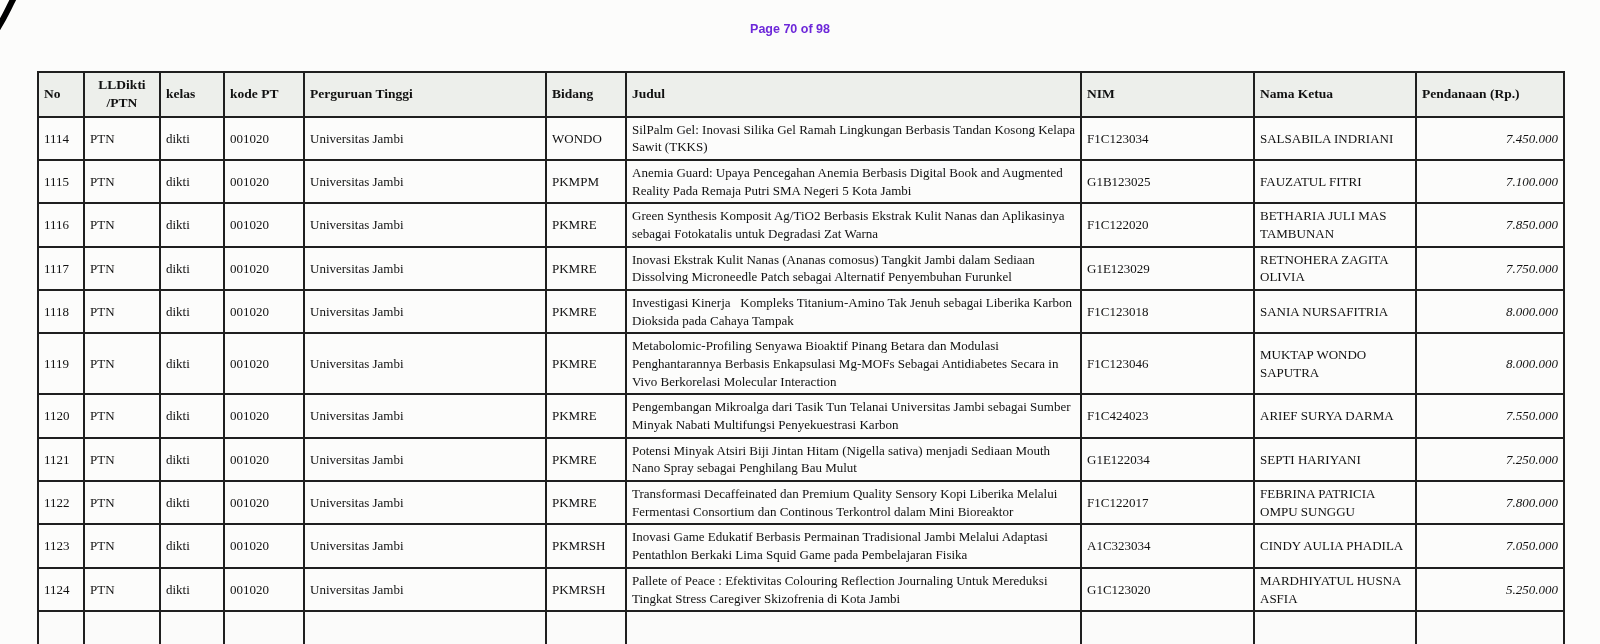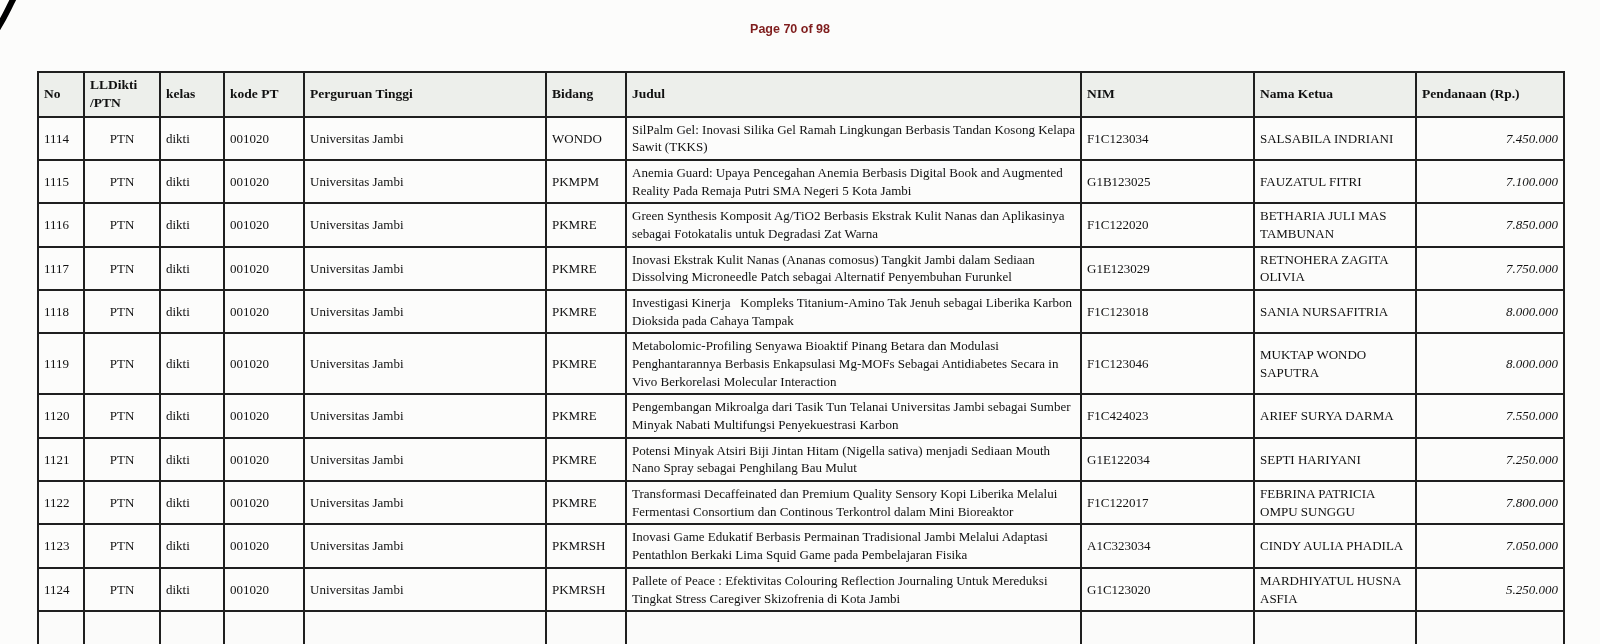--- a/index.html
+++ b/index.html
@@ -23,21 +23,21 @@
   }
   .page-header {
     position: absolute;
     top: 22px;
     left: 0;
     width: 1580px;
     text-align: center;
     font-family: "Liberation Sans", "DejaVu Sans", sans-serif;
     font-size: 12.5px;
     font-weight: bold;
-    color: #7f1d1d;
+    color: #6d28d9;
   }
   table.funding {
     position: absolute;
     top: 71px;
     left: 37px;
     width: 1526px;
     border-collapse: collapse;
     table-layout: fixed;
     font-size: 13px;
     line-height: 1.36;
@@ -49,22 +49,22 @@
     vertical-align: middle;
     overflow: hidden;
   }
   table.funding thead th {
     background: #edefeb;
     font-weight: bold;
     text-align: left;
     height: 30px;
     font-size: 13.5px;
   }
-  table.funding thead th.center { }
-  td.center { text-align: center; }
+  table.funding thead th.center { text-align: center; }
+  td.center { text-align: left; }
   td.right  { text-align: right; padding-right: 8px; font-style: italic; }
   td.judul  { white-space: pre-wrap; }
   tr.partial td {
     height: 30px;
     background: #fbfbfa;
   }
 </style>
 </head>
 <body>
 

